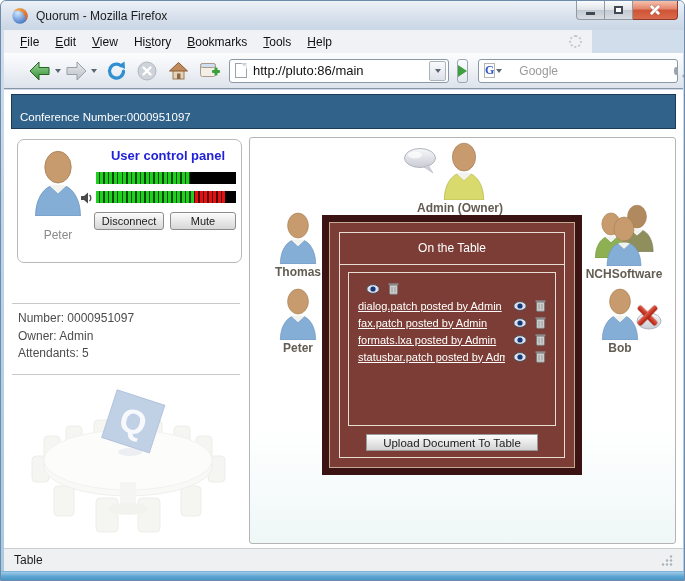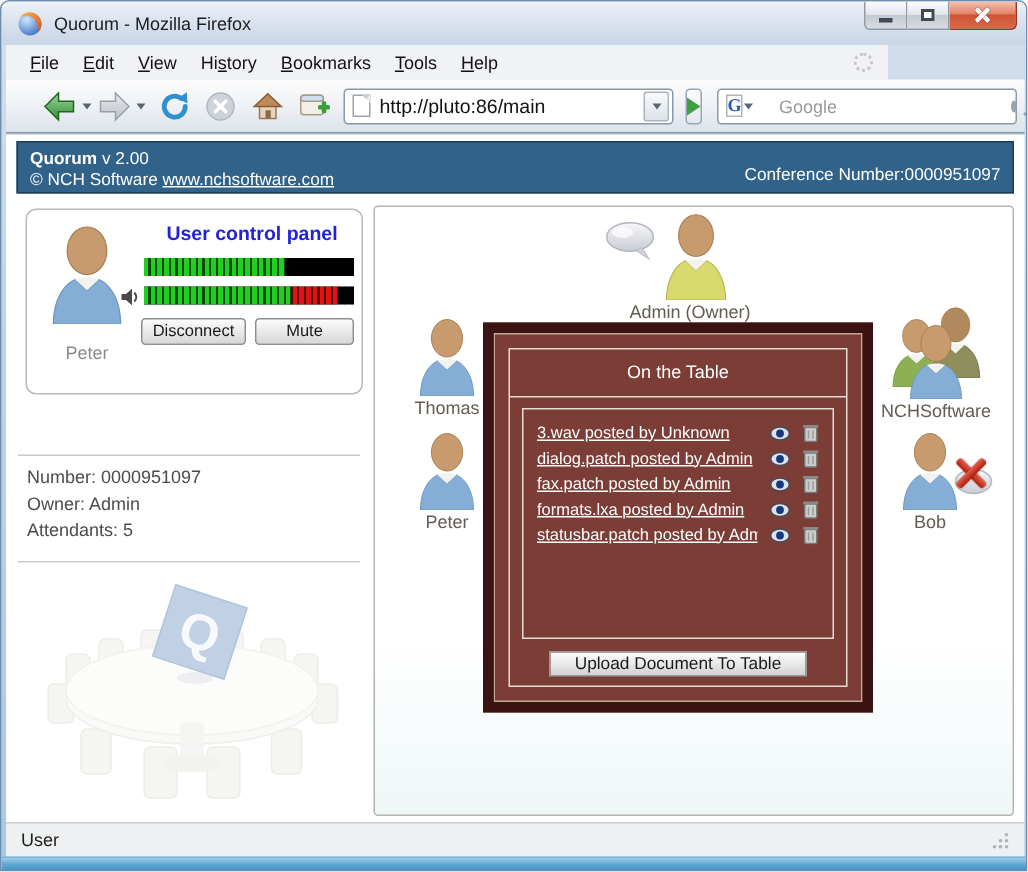--- a/index.html
+++ b/index.html
@@ -86,21 +86,21 @@
     background:linear-gradient(180deg,#fcfcfc,#e9e9e9 50%,#d7d7d7); border:1px solid #8d8d8d; border-radius:3px; cursor:pointer; }
   .user-name { position:absolute; left:4px; top:88px; width:72px; text-align:center; color:#8a8a8a; font-size:12px; }
   .divider { position:absolute; left:8px; width:228px; border-top:1px solid #c9c9c9; }
   .details { position:absolute; left:14px; top:220px; font-size:12px; color:#4c4c4c; line-height:17.5px; }
   .details .dhead { text-decoration:underline; }
   .table-graphic { position:absolute; left:22px; top:288px; opacity:.58; }
   
   .main-area { position:absolute; left:245px; top:47px; width:427px; height:407px;
     border:1px solid #b4b4b4; border-radius:3px;
     background:linear-gradient(180deg,#ffffff 0%,#ffffff 72%,#eff7f7 100%); }
-  .label { position:absolute; text-align:center; font-size:12px; font-weight:normal; color:#635c52; }
+  .label { position:absolute; text-align:center; font-size:12px; font-weight:bold; color:#635c52; }
   .bubble-ic { position:absolute; }
   .muted { position:absolute; width:30px; height:28px; }
   .muted .mx1,.muted .mx2 { position:absolute; left:3px; top:11px; width:25px; height:5px; border-radius:2px;
     background:linear-gradient(180deg,#e2604e,#b01d0c); box-shadow:0 0 1px #7d1204; }
   .muted .mx1 { transform:rotate(45deg); }
   .muted .mx2 { transform:rotate(-45deg); }
   
   .table-panel { position:absolute; left:72px; top:77px; width:260px; height:260px;
     background:#7b3d35; border:7px solid #3a1312; box-shadow:inset 0 0 0 1px #c3aa97; padding:10px; }
   .table-inner { border:1px solid #e8ddd2; height:100%; display:flex; flex-direction:column; }
@@ -236,24 +236,20 @@
       <div class="g-logo">G</div>
       <div class="caret"></div>
       <input type="text" placeholder="Google" style="">
       <div class="mag"></div>
     </div>
   </div>
 
   <div class="page">
 
     <div class="page-header">
-      <div class="ph-left">
-        <div><span class="appname">Quorum</span><span> v 2.00</span></div>
-        <div><span>© NCH Software </span><a href="#">www.nchsoftware.com</a></div>
-      </div>
       <div class="ph-right">Conference Number:0000951097</div>
     </div>
 
     <div class="ucp">
       <svg class="person p-blue avatar" width="56" height="66" viewBox="0 0 40 50">
         <ellipse class="head" cx="20" cy="13" rx="10" ry="12"></ellipse>
         <path class="body" d="M3 50 C3 37 9 29.5 14 27.5 L20 33 L26 27.5 C31 29.5 37 37 37 50 Z"></path>
         <path class="collar" d="M14 27.5 L20 33 L26 27.5 C24 26 16 26 14 27.5 Z"></path>
       </svg>
       <div class="ucp-title">User control panel</div>
@@ -370,21 +366,20 @@
           <div class="mx2"></div>
       </div>
       <div class="label" style="left:334px; top:203px; width:72px">Bob</div>
 
       <div class="table-panel">
         <div class="table-inner">
           <div class="tp-title">On the Table</div>
           <div class="file-list">
 
             <div class="file-row">
-              <a href="#">3.wav posted by Unknown</a>
               <span class="row-ic">
                   <svg width="14" height="10" viewBox="0 0 14 10">
                     <ellipse cx="7" cy="5" rx="6.2" ry="4.4" fill="#dde2ea" stroke="#4a4a55"></ellipse>
                     <circle cx="7" cy="5" r="2.6" fill="#15397c"></circle>
                   </svg>
                 </span>
               <span class="row-ic">
                   <svg width="11" height="13" viewBox="0 0 11 13">
                     <rect x="1.5" y="3" width="8" height="9.3" rx="1" fill="#cdcdcd" stroke="#7a7a7a"></rect>
                     <line x1="0.5" y1="2.2" x2="10.5" y2="2.2" stroke="#8a8a8a" stroke-width="1.8"></line>
@@ -470,21 +465,21 @@
           <div class="upload-row">
             <button class="upload-btn">Upload Document To Table</button>
           </div>
         </div>
       </div>
 
     </div>
   </div>
 
   <div class="statusbar">
-    <span class="status-text">User</span>
+    <span class="status-text">Table</span>
     <svg class="grip" width="12" height="12" viewBox="0 0 12 12">
       <circle cx="10" cy="2.5" r="1.2" fill="#aab2ba"></circle>
         <circle cx="10" cy="6.5" r="1.2" fill="#aab2ba"></circle>
       <circle cx="10" cy="10.5" r="1.2" fill="#aab2ba"></circle>
         <circle cx="6" cy="6.5" r="1.2" fill="#aab2ba"></circle>
       <circle cx="6" cy="10.5" r="1.2" fill="#aab2ba"></circle>
         <circle cx="2" cy="10.5" r="1.2" fill="#aab2ba"></circle>
     </svg>
   </div>
   <div class="bottomframe"></div>

